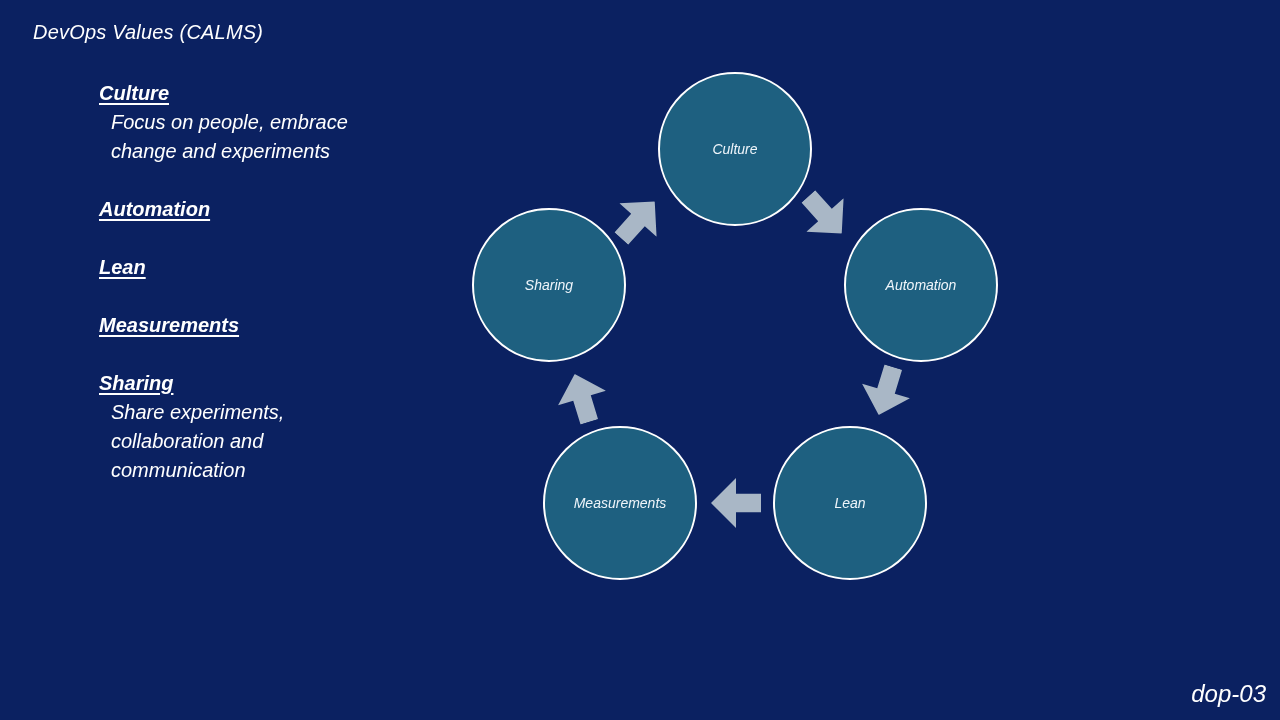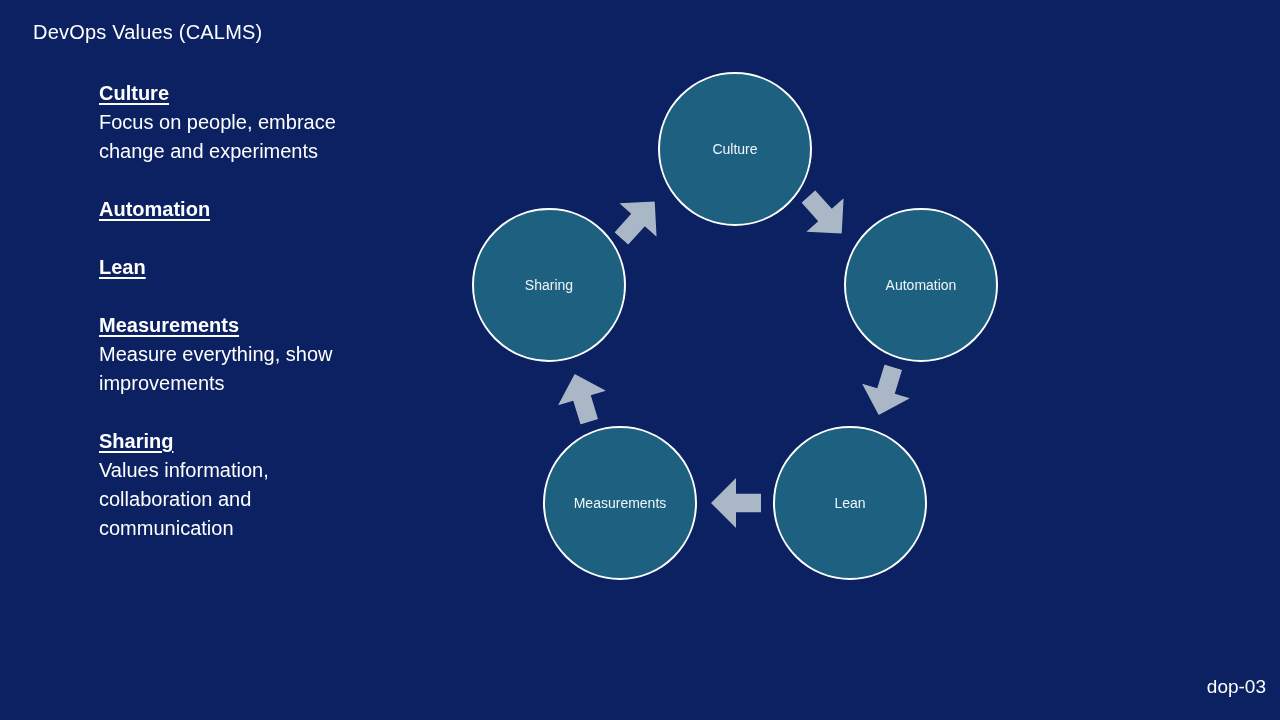--- a/index.html
+++ b/index.html
@@ -10,21 +10,21 @@
     --text: #FFFFFF;
   }
   * { margin: 0; padding: 0; box-sizing: border-box; }
   html, body { width: 1280px; height: 720px; }
   body {
     background: var(--bg);
     font-family: "Liberation Sans", sans-serif;
     color: var(--text);
     overflow: hidden;
   }
-  .slide { position: relative; width: 1280px; height: 720px; }
+  .slide { position: relative; width: 1280px; height: 720px; font-style: italic; }
 
   .title {
     position: absolute;
     left: 33px;
     top: 21px;
     font-size: 20px;
     font-weight: normal;
     letter-spacing: 0.2px;
   }
 
@@ -41,20 +41,21 @@
     font-weight: bold;
     line-height: 29px;
     text-decoration: underline;
     text-underline-offset: 3px;
     text-decoration-thickness: 2px;
   }
   .value-desc {
     font-size: 20px;
     line-height: 29px;
     white-space: pre-line;
+    margin-left: 12px;
   }
 
   .diagram { position: absolute; left: 0; top: 0; width: 1280px; height: 720px; }
 
   .node {
     position: absolute;
     width: 154px;
     height: 154px;
     border-radius: 50%;
     background: var(--circle-fill);
@@ -79,22 +80,22 @@
   .arrow svg { width: 100%; height: 100%; display: block; }
   .arrow-sharing-culture      { left: 613px; top: 195px; transform: rotate(42deg); }
   .arrow-culture-automation   { left: 800px; top: 190px; transform: rotate(138deg); }
   .arrow-automation-lean      { left: 861px; top: 366px; transform: rotate(197deg); }
   .arrow-lean-measurements    { left: 711px; top: 478px; transform: rotate(270deg); }
   .arrow-measurements-sharing { left: 557px; top: 373px; transform: rotate(343deg); }
 
   .footer {
     position: absolute;
     right: 14px;
-    bottom: 22px;
-    font-size: 19px;
+    bottom: 12px;
+    font-size: 24px;
   }
 </style>
 </head>
 <body>
 
 <div class="slide">
 
   <h1 class="title">DevOps Values (CALMS)</h1>
 
   <div class="values-column">
@@ -104,26 +105,24 @@
 change and experiments</p>
     </section>
     <section class="value-section">
       <h2 class="value-term">Automation</h2>
     </section>
     <section class="value-section">
       <h2 class="value-term">Lean</h2>
     </section>
     <section class="value-section">
       <h2 class="value-term">Measurements</h2>
-      <p class="value-desc">Measure everything, show
-improvements</p>
     </section>
     <section class="value-section">
       <h2 class="value-term">Sharing</h2>
-      <p class="value-desc">Values information,
+      <p class="value-desc">Share experiments,
 collaboration and
 communication</p>
     </section>
   </div>
 
   <div class="diagram">
 
     <div class="node node-culture">
       <span>Culture</span>
     </div>

